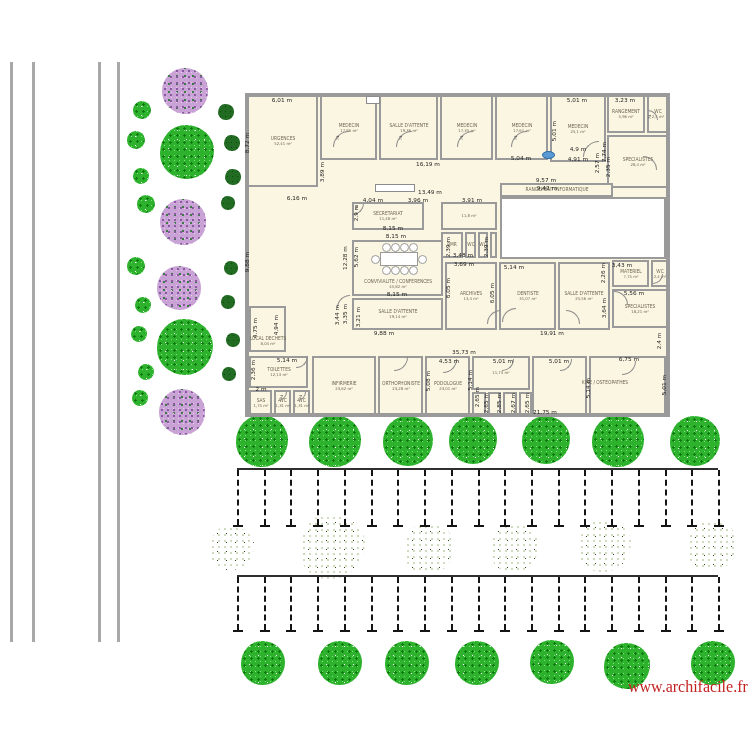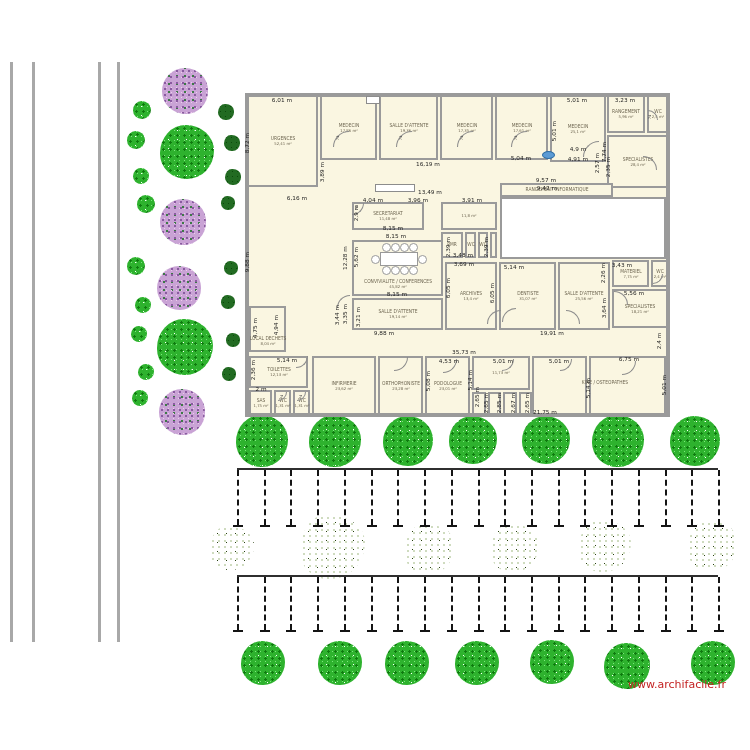--- a/index.html
+++ b/index.html
@@ -44,21 +44,21 @@
     background-size:6px 6px,5px 5px,8px 8px,4px 4px;background-position:0 0,2px 2px,3px 4px,1px 1px;}
   .tdark{border-radius:45% 55% 50% 50%/55% 45% 50% 50%;background-color:#226b22;
     background-image:radial-gradient(circle,#0c4a0c 24%,transparent 25%),
                      radial-gradient(circle,#55a855 16%,transparent 17%);
     background-size:5px 5px,4px 4px;background-position:0 0,2px 2px;}
   .tspiky{border-radius:40% 60% 55% 45%/55% 45% 60% 40%;background-color:transparent;
     background-image:radial-gradient(circle,#6f9440 16%,transparent 17%),
                      radial-gradient(circle,#9cbd66 13%,transparent 14%),
                      radial-gradient(circle,#27400f 7%,transparent 8%);
     background-size:6px 6px,4px 4px,9px 9px;background-position:0 0,2px 1px,3px 3px;}
-  .watermark{position:absolute;left:628px;top:678px;font-size:11px;color:#c32222;}
+  .watermark{position:absolute;left:628px;top:678px;font-size:16px;color:#c32222;font-family:Liberation Serif, serif;}
 </style>
 </head>
 <body>
 
 <div id="stage">
   <div id="roads">
       <div class="roadline" style="left: 10px; top: 62px; height: 580px;"></div>
       <div class="roadline" style="left: 32px; top: 62px; height: 580px;"></div>
       <div class="roadline" style="left: 98px; top: 62px; height: 580px;"></div>
       <div class="roadline" style="left: 117px; top: 62px; height: 580px;"></div>

